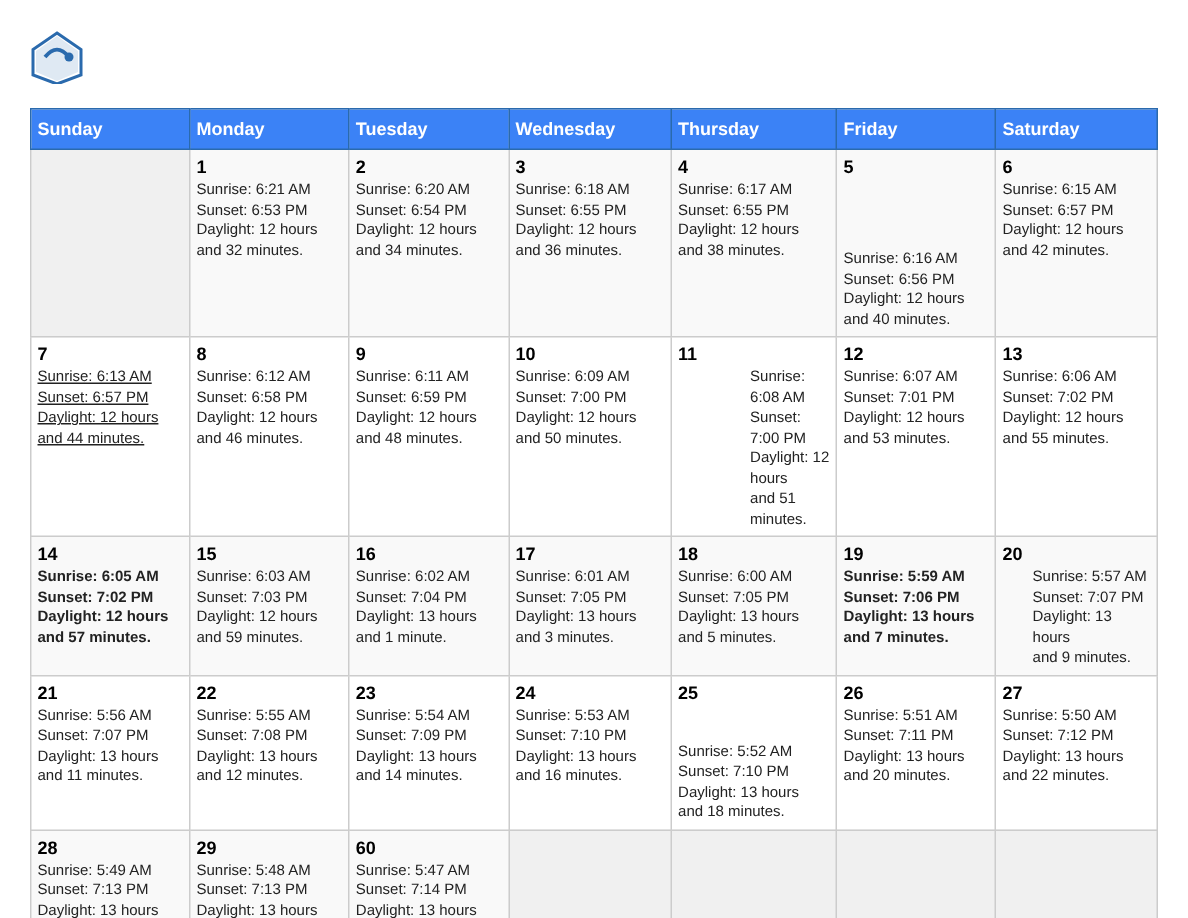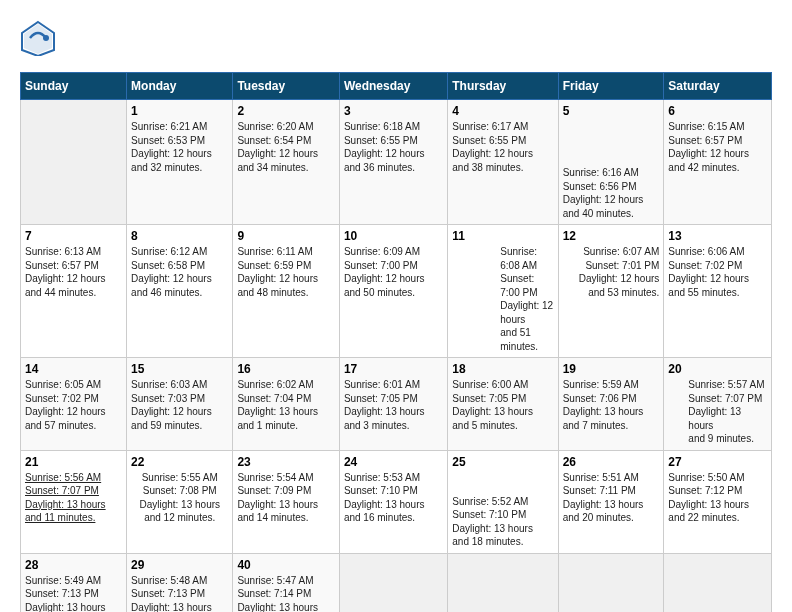--- a/index.html
+++ b/index.html
@@ -46,21 +46,21 @@
     .location {
       font-size: 16px;
       color: #333;
     }
     table {
       width: 100%;
       border-collapse: collapse;
       font-size: 11px;
     }
     thead tr th {
-      background-color: #0c4a6e;
+      background-color: #3b82f6;
       color: #fff;
       padding: 6px 4px;
       text-align: left;
       font-size: 12px;
       font-weight: bold;
       border: 1px solid #2a6aad;
     }
     tbody tr td {
       border: 1px solid #ccc;
       padding: 4px 4px;
@@ -165,21 +165,21 @@
             <span class="day-num">6</span>
             <div class="day-info" style="white-space: pre-line;">Sunrise: 6:15 AM
 Sunset: 6:57 PM
 Daylight: 12 hours
 and 42 minutes.</div>
           </td>
         </tr>
         <tr>
           <td>
             <span class="day-num">7</span>
-            <div class="day-info" style="white-space: pre-line;">Sunrise: 6:13 AM
+            <div class="day-info" style="white-space: pre-line; text-decoration: underline;">Sunrise: 6:13 AM
 Sunset: 6:57 PM
 Daylight: 12 hours
 and 44 minutes.</div>
           </td>
           <td>
             <span class="day-num">8</span>
             <div class="day-info" style="white-space: pre-line;">Sunrise: 6:12 AM
 Sunset: 6:58 PM
 Daylight: 12 hours
 and 46 minutes.</div>
@@ -200,37 +200,37 @@
           </td>
           <td>
             <span class="day-num">11</span>
             <div class="day-info" style="white-space: pre-line; margin-left: 48px;">Sunrise: 6:08 AM
 Sunset: 7:00 PM
 Daylight: 12 hours
 and 51 minutes.</div>
           </td>
           <td>
             <span class="day-num">12</span>
-            <div class="day-info" style="white-space: pre-line; text-align: right;">Sunrise: 6:07 AM
+            <div class="day-info" style="white-space: pre-line;">Sunrise: 6:07 AM
 Sunset: 7:01 PM
 Daylight: 12 hours
 and 53 minutes.</div>
           </td>
           <td>
             <span class="day-num">13</span>
             <div class="day-info" style="white-space: pre-line;">Sunrise: 6:06 AM
 Sunset: 7:02 PM
 Daylight: 12 hours
 and 55 minutes.</div>
           </td>
         </tr>
         <tr>
           <td>
             <span class="day-num">14</span>
-            <div class="day-info" style="white-space: pre-line;">Sunrise: 6:05 AM
+            <div class="day-info" style="white-space: pre-line; font-weight: bold;">Sunrise: 6:05 AM
 Sunset: 7:02 PM
 Daylight: 12 hours
 and 57 minutes.</div>
           </td>
           <td>
             <span class="day-num">15</span>
             <div class="day-info" style="white-space: pre-line;">Sunrise: 6:03 AM
 Sunset: 7:03 PM
 Daylight: 12 hours
 and 59 minutes.</div>
@@ -251,44 +251,44 @@
           </td>
           <td>
             <span class="day-num">18</span>
             <div class="day-info" style="white-space: pre-line;">Sunrise: 6:00 AM
 Sunset: 7:05 PM
 Daylight: 13 hours
 and 5 minutes.</div>
           </td>
           <td>
             <span class="day-num">19</span>
-            <div class="day-info" style="white-space: pre-line;">Sunrise: 5:59 AM
+            <div class="day-info" style="white-space: pre-line; font-weight: bold;">Sunrise: 5:59 AM
 Sunset: 7:06 PM
 Daylight: 13 hours
 and 7 minutes.</div>
           </td>
           <td>
             <span class="day-num">20</span>
             <div class="day-info" style="white-space: pre-line; margin-left: 20px;">Sunrise: 5:57 AM
 Sunset: 7:07 PM
 Daylight: 13 hours
 and 9 minutes.</div>
           </td>
         </tr>
         <tr>
           <td>
             <span class="day-num">21</span>
-            <div class="day-info" style="white-space: pre-line; text-decoration: underline;">Sunrise: 5:56 AM
+            <div class="day-info" style="white-space: pre-line;">Sunrise: 5:56 AM
 Sunset: 7:07 PM
 Daylight: 13 hours
 and 11 minutes.</div>
           </td>
           <td>
             <span class="day-num">22</span>
-            <div class="day-info" style="white-space: pre-line; text-align: center;">Sunrise: 5:55 AM
+            <div class="day-info" style="white-space: pre-line;">Sunrise: 5:55 AM
 Sunset: 7:08 PM
 Daylight: 13 hours
 and 12 minutes.</div>
           </td>
           <td>
             <span class="day-num">23</span>
             <div class="day-info" style="white-space: pre-line;">Sunrise: 5:54 AM
 Sunset: 7:09 PM
 Daylight: 13 hours
 and 14 minutes.</div>
@@ -331,21 +331,21 @@
 and 23 minutes.</div>
           </td>
           <td>
             <span class="day-num">29</span>
             <div class="day-info" style="white-space: pre-line;">Sunrise: 5:48 AM
 Sunset: 7:13 PM
 Daylight: 13 hours
 and 25 minutes.</div>
           </td>
           <td>
-            <span class="day-num">40</span>
+            <span class="day-num">60</span>
             <div class="day-info" style="white-space: pre-line;">Sunrise: 5:47 AM
 Sunset: 7:14 PM
 Daylight: 13 hours
 and 27 minutes.</div>
           </td>
           <td class="empty"></td>
           <td class="empty"></td>
           <td class="empty"></td>
           <td class="empty"></td>
         </tr>

